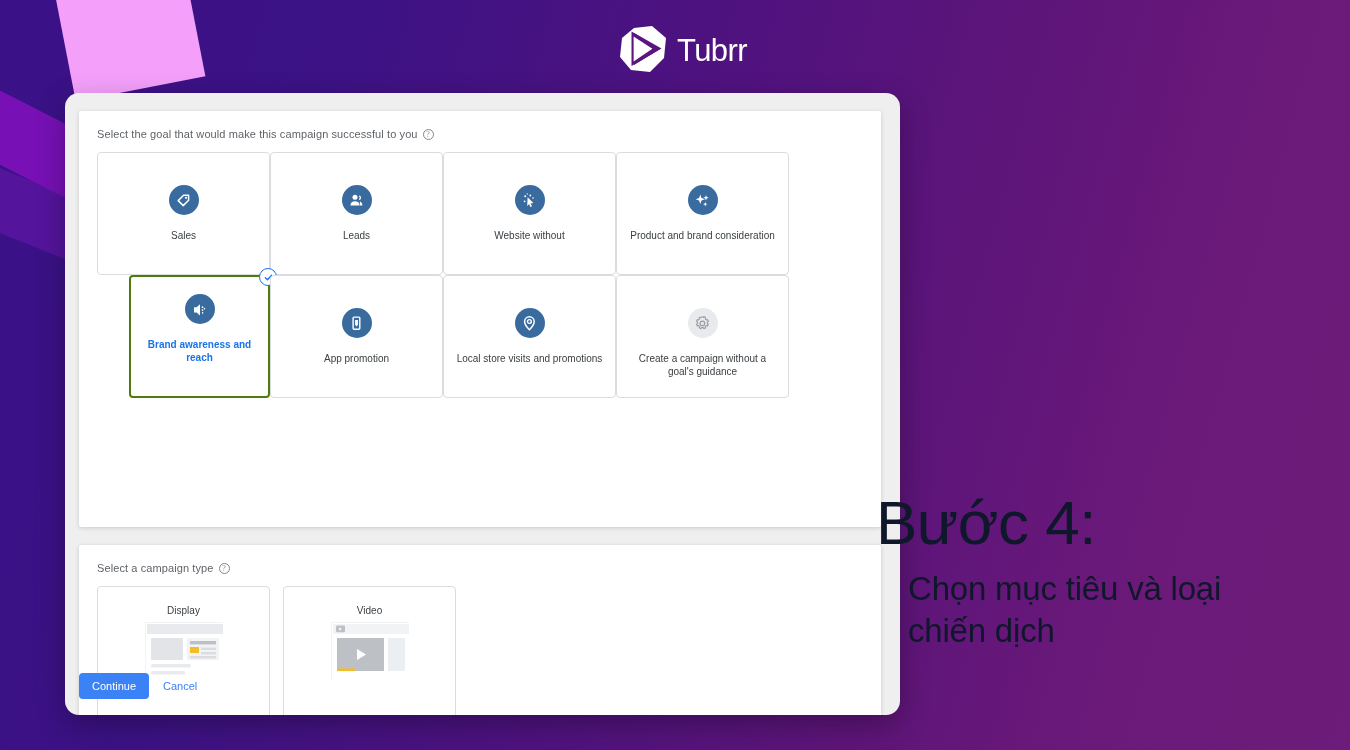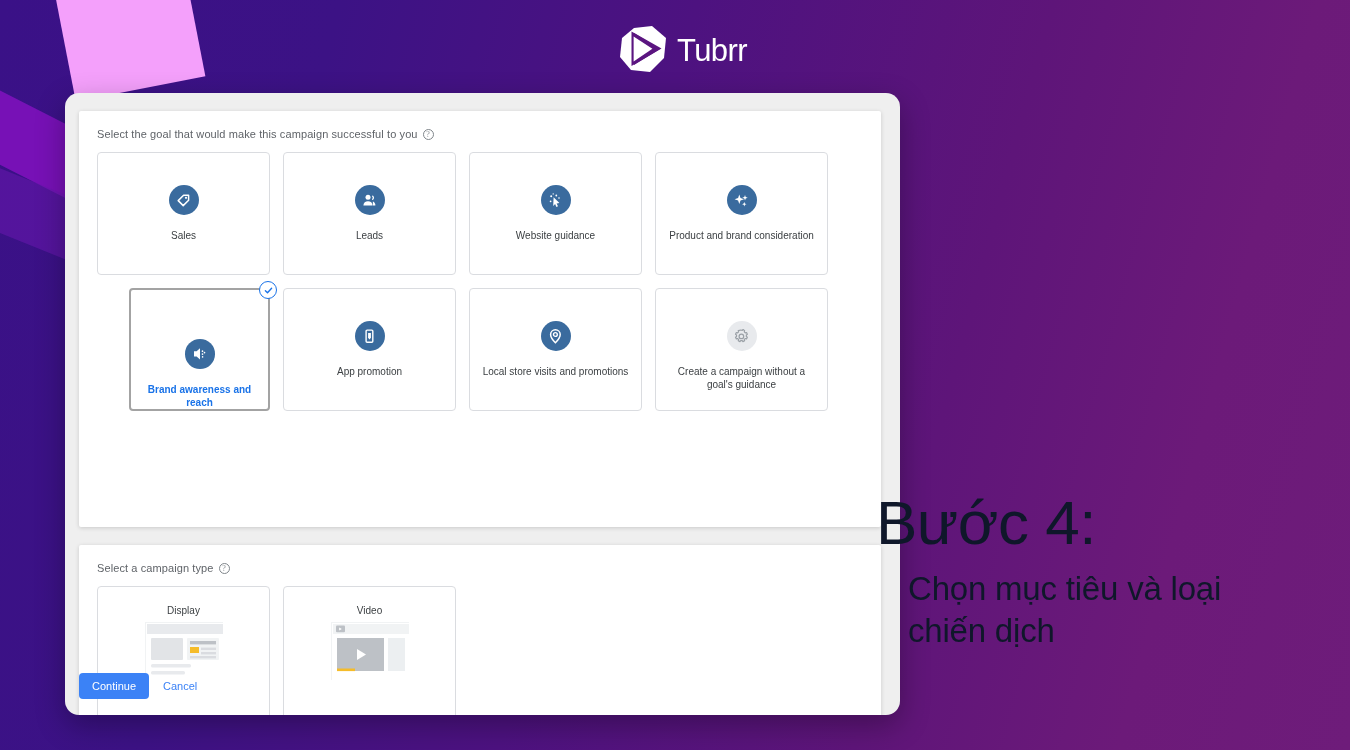--- a/index.html
+++ b/index.html
@@ -85,38 +85,37 @@
     line-height: 9px;
     text-align: center;
     color: #80868b;
     font-family: "Liberation Serif", serif;
   }
 
   
   #goal-grid {
     display: grid;
     grid-template-columns: repeat(4, 173px);
-    gap: 13px;
   }
   .goal-card {
     position: relative;
     height: 123px;
     border: 1px solid #dadce0;
     border-radius: 4px;
     background: #fff;
     display: flex;
     flex-direction: column;
     align-items: center;
     justify-content: flex-start;
     padding-top: 32px;
     cursor: pointer;
   }
   .goal-card.selected {
-    border: 2px solid #a3a3a3;
-    padding-top: 49px;
+    border: 2px solid #4d7c0f;
+    padding-top: 17px;
     margin-left: 32px;
   }
   .goal-icon {
     width: 30px; height: 30px;
     border-radius: 50%;
     background: #3a6b9e;
     display: flex;
     align-items: center;
     justify-content: center;
     margin-bottom: 14px;
@@ -288,21 +287,21 @@
           <span class="goal-icon">
             <svg width="17" height="17" viewBox="0 0 17 17">
               <path d="M6.6 5.3 L12.4 11 L9.6 11.4 L11 14.2 L9.4 15 L8.1 12.1 L6.2 13.9 Z" fill="#ffffff"></path>
        <circle cx="4.2" cy="4.2" r="1" fill="#ffffff"></circle>
               <circle cx="9.3" cy="3.5" r="0.9" fill="#ffffff"></circle>
        <circle cx="3.6" cy="9.3" r="0.9" fill="#ffffff"></circle>
               <circle cx="12" cy="6" r="0.8" fill="#ffffff"></circle>
        <circle cx="6.2" cy="1.9" r="0.7" fill="#ffffff"></circle>
             </svg>
           </span>
-          <span class="goal-label">Website guidance</span>
+          <span class="goal-label">Website without</span>
         </div>
         <div class="goal-card">
           <span class="goal-icon">
             <svg width="17" height="17" viewBox="0 0 17 17">
               <path d="M6.3 2.4 L7.5 6 L11 7.2 L7.5 8.4 L6.3 12 L5.1 8.4 L1.6 7.2 L5.1 6 Z" fill="#ffffff"></path>
        <path d="M12 3 L12.7 5 L14.7 5.7 L12.7 6.4 L12 8.4 L11.3 6.4 L9.3 5.7 L11.3 5 Z" fill="#ffffff"></path>
        <path d="M11.3 10 L11.9 11.6 L13.5 12.2 L11.9 12.8 L11.3 14.4 L10.7 12.8 L9.1 12.2 L10.7 11.6 Z" fill="#ffffff"></path>
             </svg>
           </span>
           <span class="goal-label">Product and brand consideration</span>

